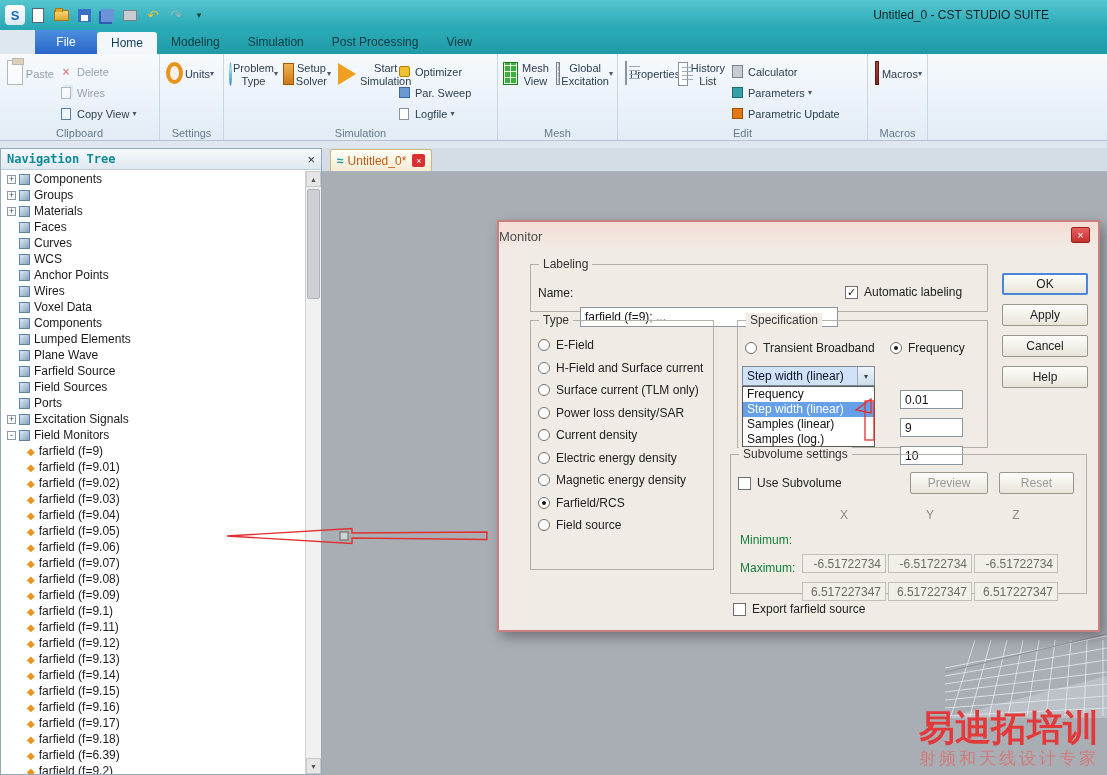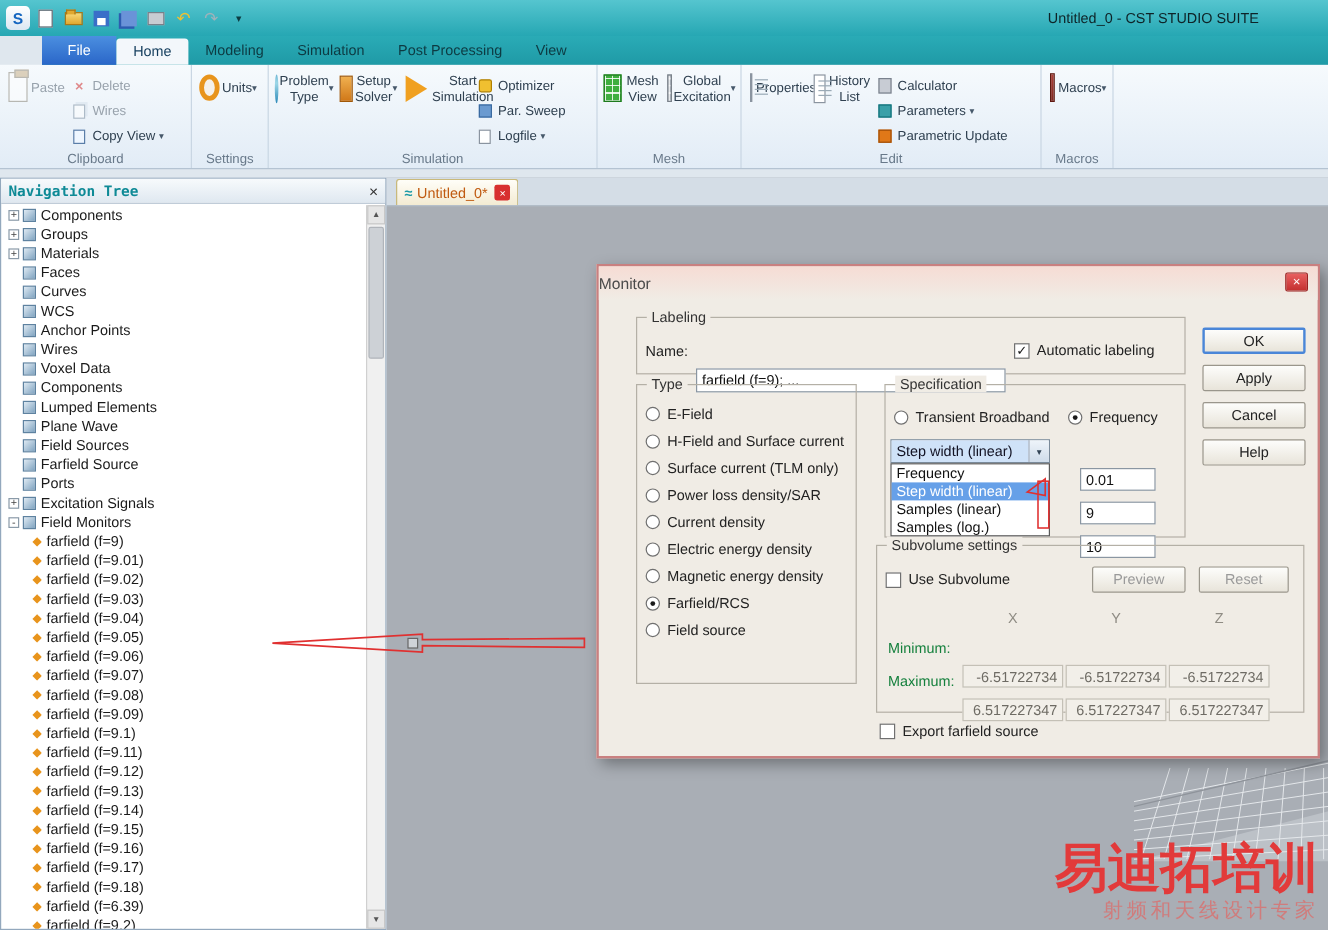--- a/index.html
+++ b/index.html
@@ -96,21 +96,21 @@
   .doctabs{position:absolute;left:0;right:0;top:0;height:24px;background:#d4dde6;border-bottom:1px solid #a8b4c0;display:flex;align-items:flex-end;padding-left:8px;}
   .doctab{height:22px;background:linear-gradient(#fffef8,#f3ebd2);border:1px solid #c9b97a;border-bottom:none;
     display:flex;align-items:center;padding:0 6px;font-size:12px;color:#c05a10;border-radius:3px 3px 0 0;}
   .doctab .wave{color:#1a9aa6;font-weight:bold;margin-right:4px;}
   .doctab .tclose{width:13px;height:13px;background:#d83030;color:#fff;font-size:9px;display:flex;align-items:center;justify-content:center;margin-left:6px;border-radius:2px;}
   .canvas{position:absolute;left:0;right:0;top:24px;bottom:0;background:#a9aeb5;}
   .wireframe{position:absolute;left:945px;top:626px;z-index:2;}
 
   
   .watermark{position:absolute;right:8px;bottom:5px;text-align:right;z-index:45;font-family:sans-serif;}
-  .wm1{font-size:44px;font-weight:bold;color:#e23a3a;line-height:1.05;}
+  .wm1{font-size:36px;font-weight:bold;color:#e23a3a;line-height:1.05;}
   .wm2{font-size:17px;color:#d07c7c;letter-spacing:3px;}
 
   
   .dialog{position:absolute;left:497px;top:220px;width:603px;height:412px;background:#f0ece5;
     border:2px solid #c98080;box-shadow:4px 5px 12px rgba(0,0,0,.35);z-index:20;}
   .dlg-title{position:absolute;left:0;top:0;right:0;height:28px;background:linear-gradient(#f6dcd4,#f0ece5);
     display:flex;align-items:center;justify-content:flex-start;font-size:13px;color:#4a4a4a;}
   .dlg-close{position:absolute;right:8px;top:5px;width:19px;height:16px;background:linear-gradient(#e86060,#c43030);
     color:#fff;display:flex;align-items:center;justify-content:center;font-size:11px;border-radius:2px;border:1px solid #9a2020;}
   .group{position:absolute;border:1px solid #b4b0a6;}
@@ -414,26 +414,26 @@
         <span>Lumped Elements</span>
       </div>
       <div class="trow">
         <span class="exp none"></span>
         <span class="ticon"></span>
         <span>Plane Wave</span>
       </div>
       <div class="trow">
         <span class="exp none"></span>
         <span class="ticon"></span>
+        <span>Farfield Source</span>
+      </div>
+      <div class="trow">
+        <span class="exp none"></span>
+        <span class="ticon"></span>
         <span>Field Sources</span>
-      </div>
-      <div class="trow">
-        <span class="exp none"></span>
-        <span class="ticon"></span>
-        <span>Farfield Source</span>
       </div>
       <div class="trow">
         <span class="exp none"></span>
         <span class="ticon"></span>
         <span>Ports</span>
       </div>
       <div class="trow">
         <span class="exp">+</span>
         <span class="ticon"></span>
         <span>Excitation Signals</span>

